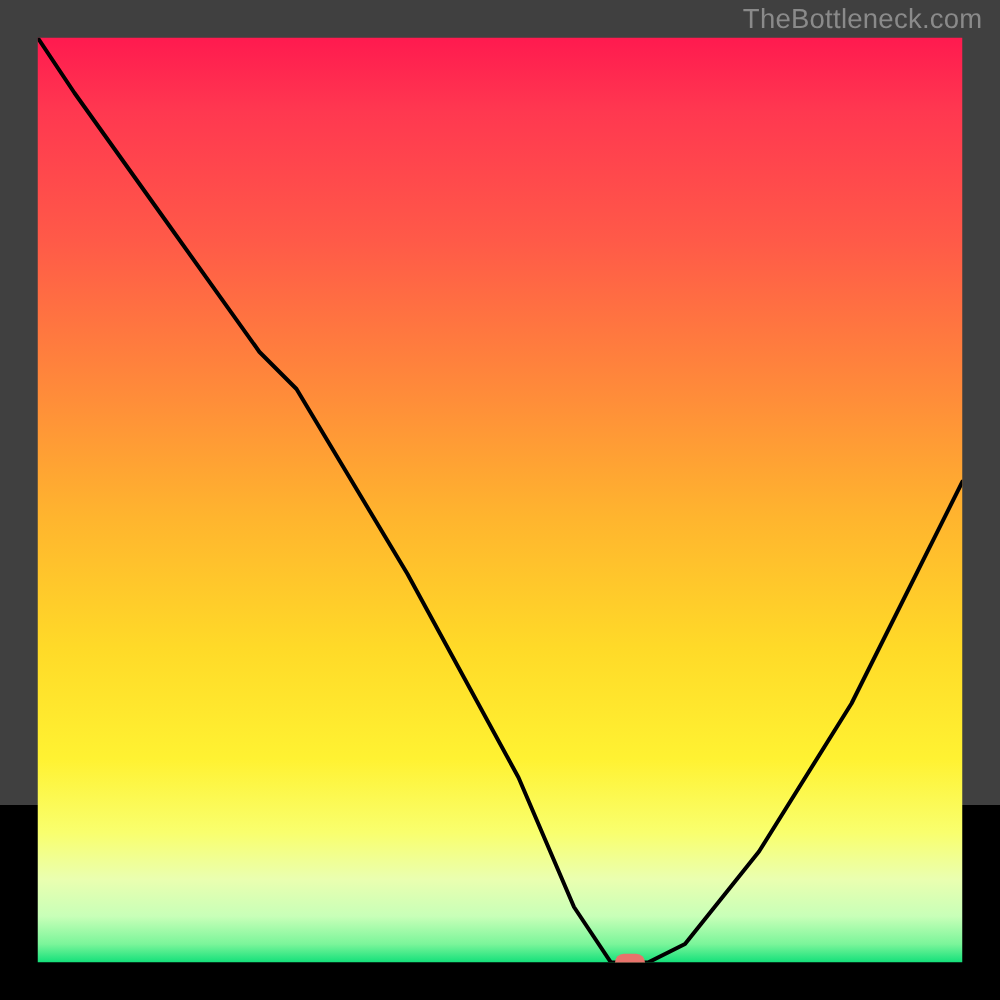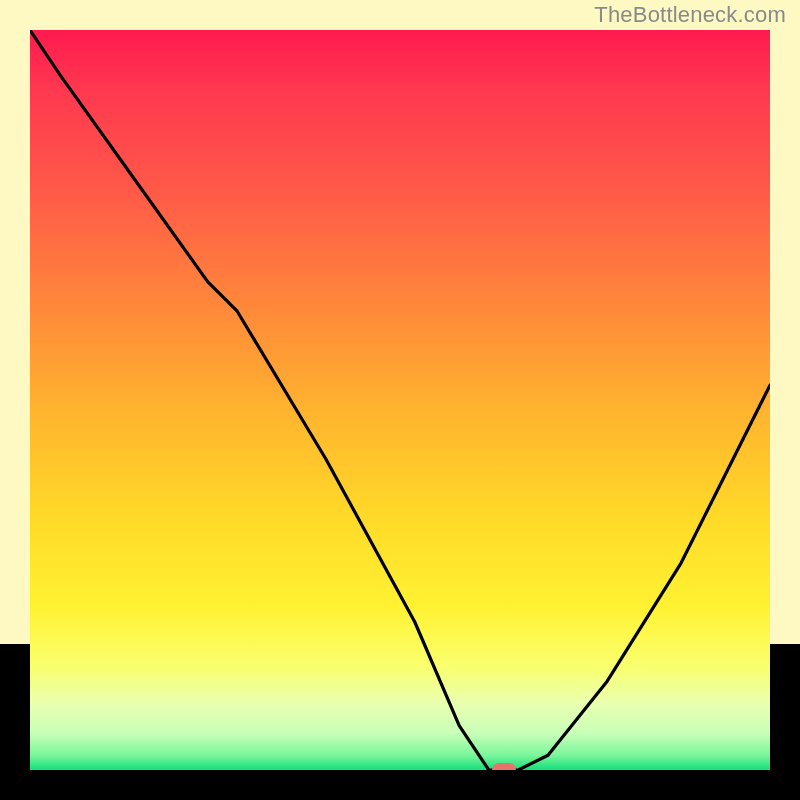--- a/index.html
+++ b/index.html
@@ -8,21 +8,21 @@
     width: 800px;
     height: 800px;
     background: #000;
     overflow: hidden;
     font-family: Arial, Helvetica, sans-serif;
   }
   .frame {
     position: relative;
     width: 800px;
     height: 644px;
-    background: #fef9c3;
+    background: #404040;
   }
   .watermark {
     position: absolute;
     top: 2px;
     right: 14px;
     color: #8a8a8a;
     font-size: 22px;
     font-weight: 500;
     letter-spacing: 0.2px;
     user-select: none;

